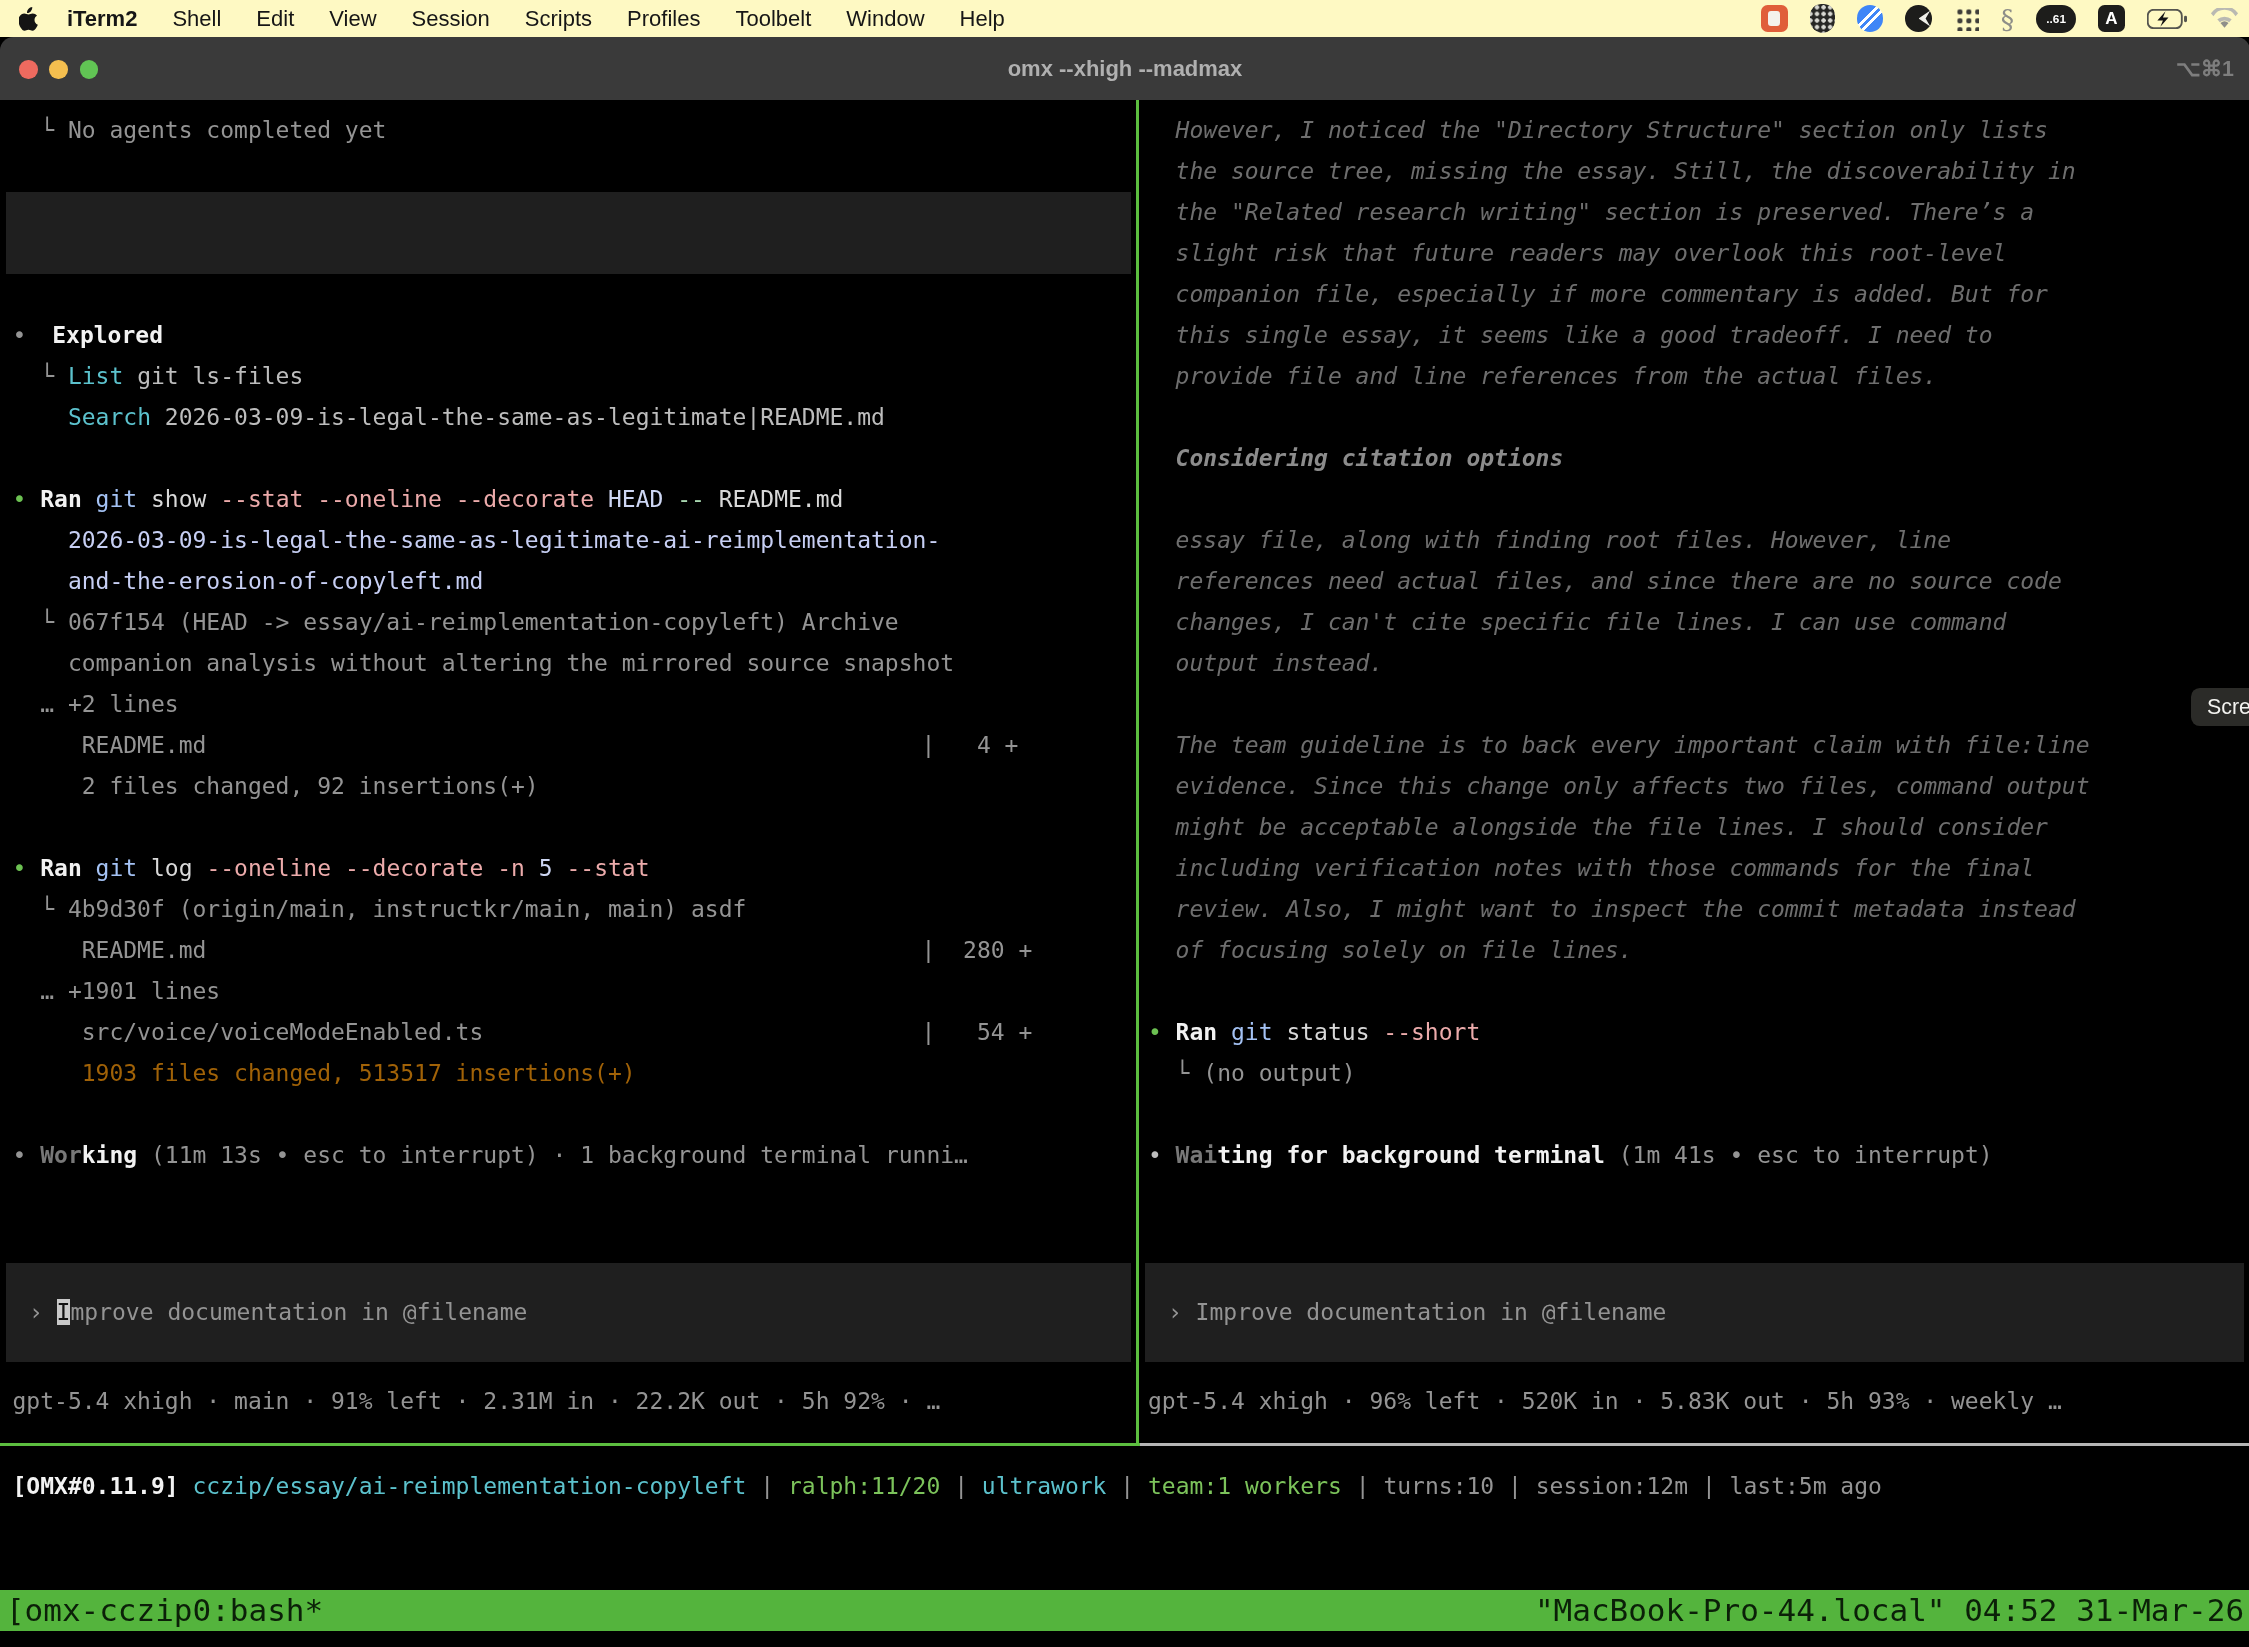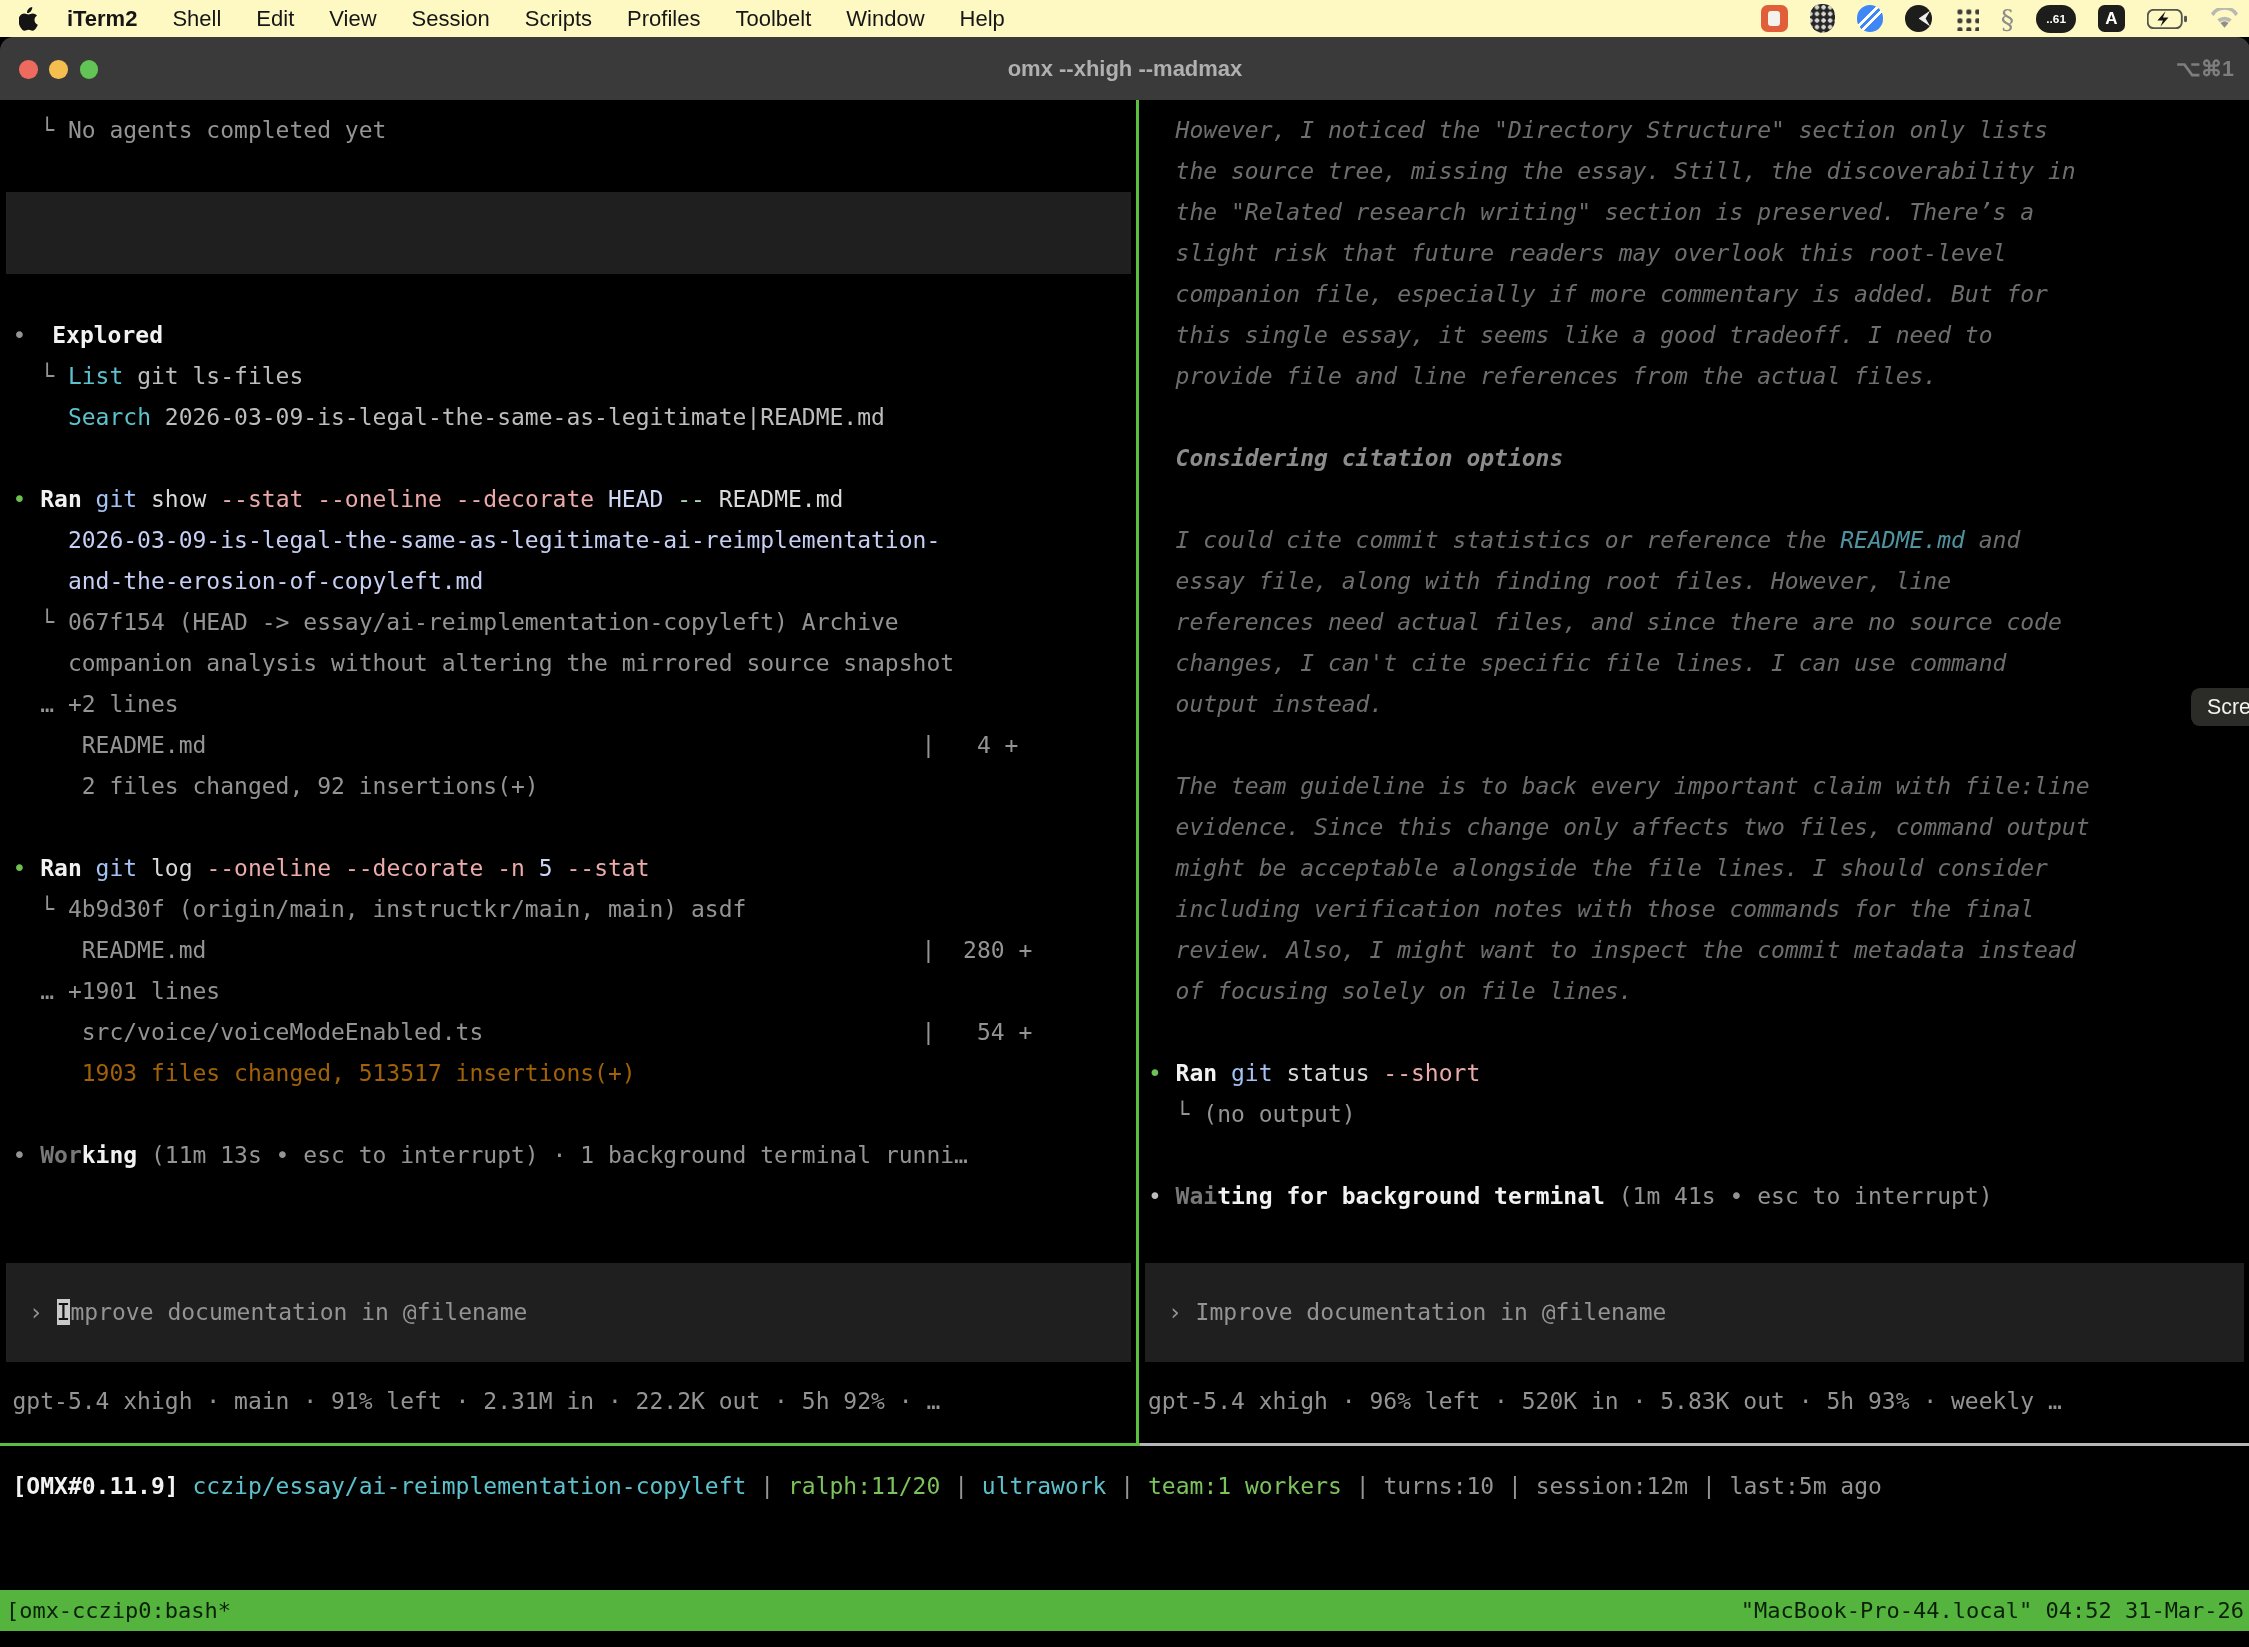--- a/index.html
+++ b/index.html
@@ -57,21 +57,21 @@
   .pane-left .tbox{margin-left:-6.6px;width:1125px;padding-left:7.4px;box-sizing:border-box;}
   .pbox{position:absolute;background:#1f1f1f;display:flex;align-items:center;padding-left:23px;box-sizing:border-box;}
   .pane-left .pbox{left:5.9px;top:1163px;width:1125px;height:99px;}
   .pane-right .pbox{left:5.9px;top:1163px;width:1099px;height:99px;}
   .pstatus{position:absolute;left:12.5px;top:1281px;height:41px;line-height:41px;white-space:pre;}
   .pane-right .pstatus{left:8.9px;}
 
   
   .omxbar{position:absolute;left:12.5px;top:1366px;height:41px;line-height:41px;white-space:pre;font-size:23px;}
   .tmuxbar{position:absolute;left:0;top:1490px;width:2250px;height:41px;background:#54b43d;
-    color:#0b2008;font-size:22px;line-height:41px;white-space:pre;}
+    color:#0b2008;font-size:31px;line-height:41px;white-space:pre;}
   .tmux-left{position:absolute;left:5.9px;top:0;}
   .tmux-right{position:absolute;right:5.9px;top:0;}
 
   
   .scre{position:absolute;left:2191px;top:688px;width:68px;height:38px;background:#2b2b28;border-radius:8.9px;
     color:#f3f3f0;font-family:"Liberation Sans",sans-serif;font-size:21.4px;display:flex;align-items:center;
     padding-left:16px;box-sizing:border-box;}
 </style>
 </head>
 <body>
@@ -173,21 +173,20 @@
         <div class="line"><span style="color: rgb(110, 110, 110); font-style: italic;">  However, I noticed the "Directory Structure" section only lists</span></div>
         <div class="line"><span style="color: rgb(110, 110, 110); font-style: italic;">  the source tree, missing the essay. Still, the discoverability in</span></div>
         <div class="line"><span style="color: rgb(110, 110, 110); font-style: italic;">  the "Related research writing" section is preserved. There’s a</span></div>
         <div class="line"><span style="color: rgb(110, 110, 110); font-style: italic;">  slight risk that future readers may overlook this root-level</span></div>
         <div class="line"><span style="color: rgb(110, 110, 110); font-style: italic;">  companion file, especially if more commentary is added. But for</span></div>
         <div class="line"><span style="color: rgb(110, 110, 110); font-style: italic;">  this single essay, it seems like a good tradeoff. I need to</span></div>
         <div class="line"><span style="color: rgb(110, 110, 110); font-style: italic;">  provide file and line references from the actual files.</span></div>
         <div class="line"></div>
         <div class="line"><span style="color: rgb(140, 140, 140); font-weight: bold; font-style: italic;">  Considering citation options</span></div>
         <div class="line"></div>
-        <div class="line"><span style="color: rgb(110, 110, 110); font-style: italic;">  I could cite commit statistics or reference the </span><span style="color: rgb(79, 147, 160); font-style: italic;">README.md</span><span style="color: rgb(110, 110, 110); font-style: italic;"> and</span></div>
         <div class="line"><span style="color: rgb(110, 110, 110); font-style: italic;">  essay file, along with finding root files. However, line</span></div>
         <div class="line"><span style="color: rgb(110, 110, 110); font-style: italic;">  references need actual files, and since there are no source code</span></div>
         <div class="line"><span style="color: rgb(110, 110, 110); font-style: italic;">  changes, I can't cite specific file lines. I can use command</span></div>
         <div class="line"><span style="color: rgb(110, 110, 110); font-style: italic;">  output instead.</span></div>
         <div class="line"></div>
         <div class="line"><span style="color: rgb(110, 110, 110); font-style: italic;">  The team guideline is to back every important claim with file:line</span></div>
         <div class="line"><span style="color: rgb(110, 110, 110); font-style: italic;">  evidence. Since this change only affects two files, command output</span></div>
         <div class="line"><span style="color: rgb(110, 110, 110); font-style: italic;">  might be acceptable alongside the file lines. I should consider</span></div>
         <div class="line"><span style="color: rgb(110, 110, 110); font-style: italic;">  including verification notes with those commands for the final</span></div>
         <div class="line"><span style="color: rgb(110, 110, 110); font-style: italic;">  review. Also, I might want to inspect the commit metadata instead</span></div>

